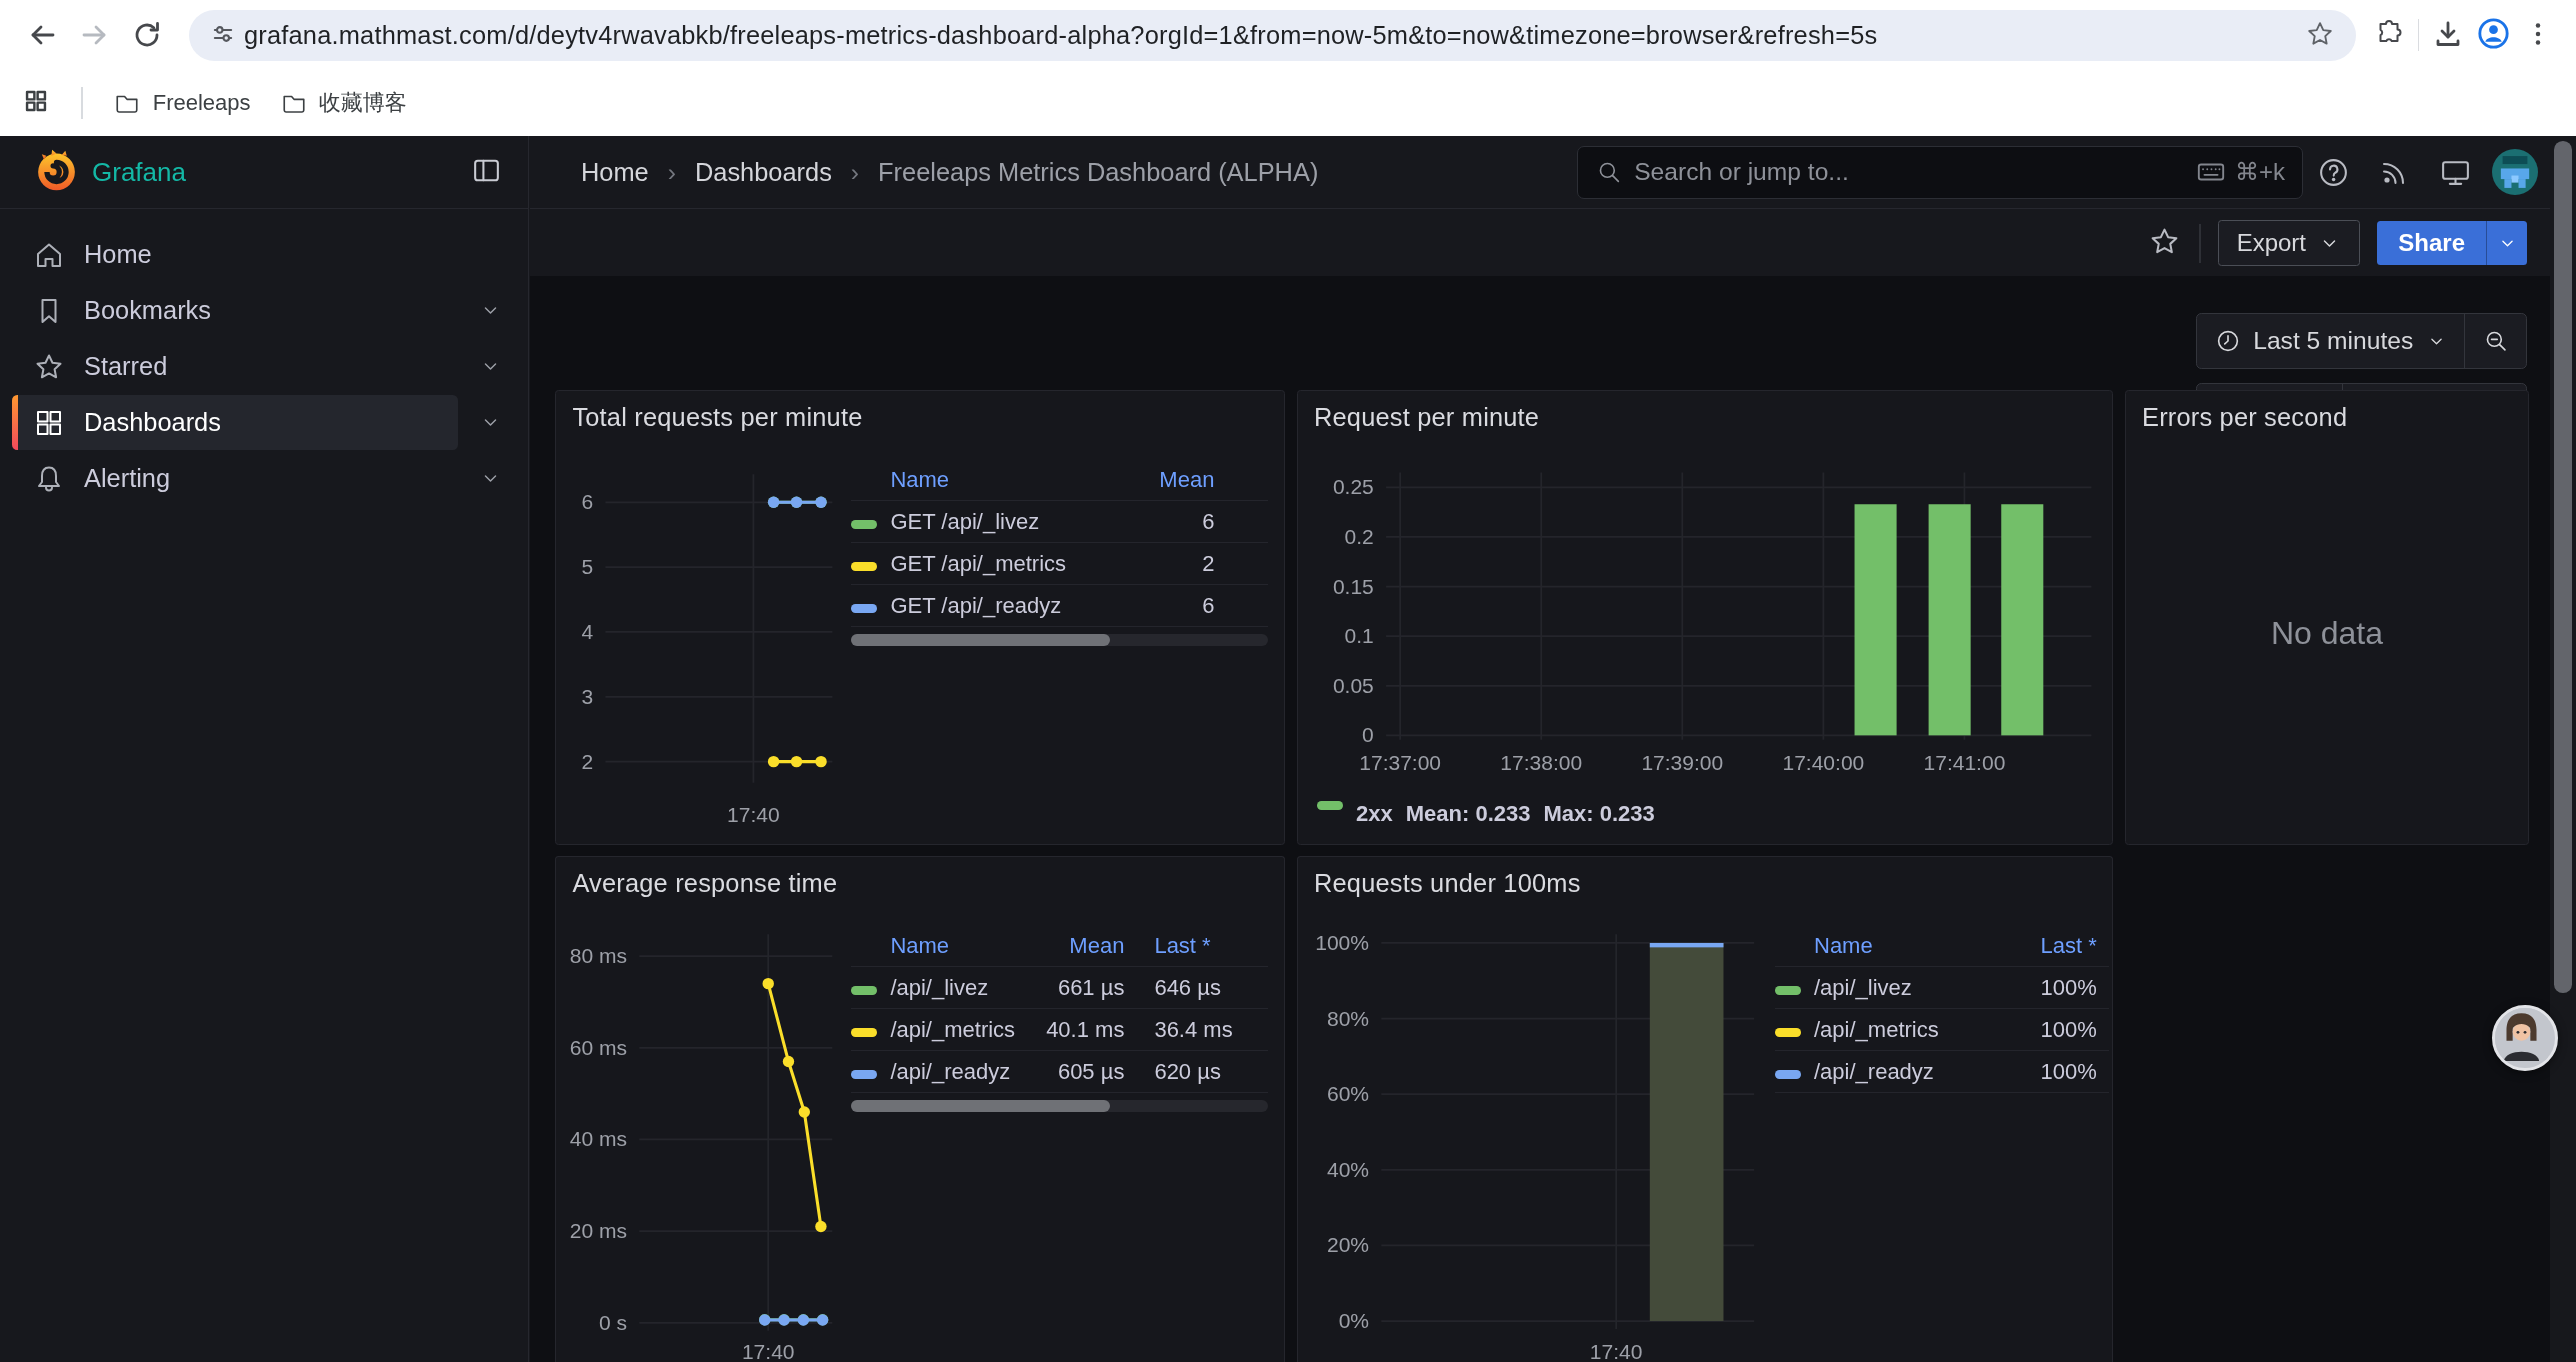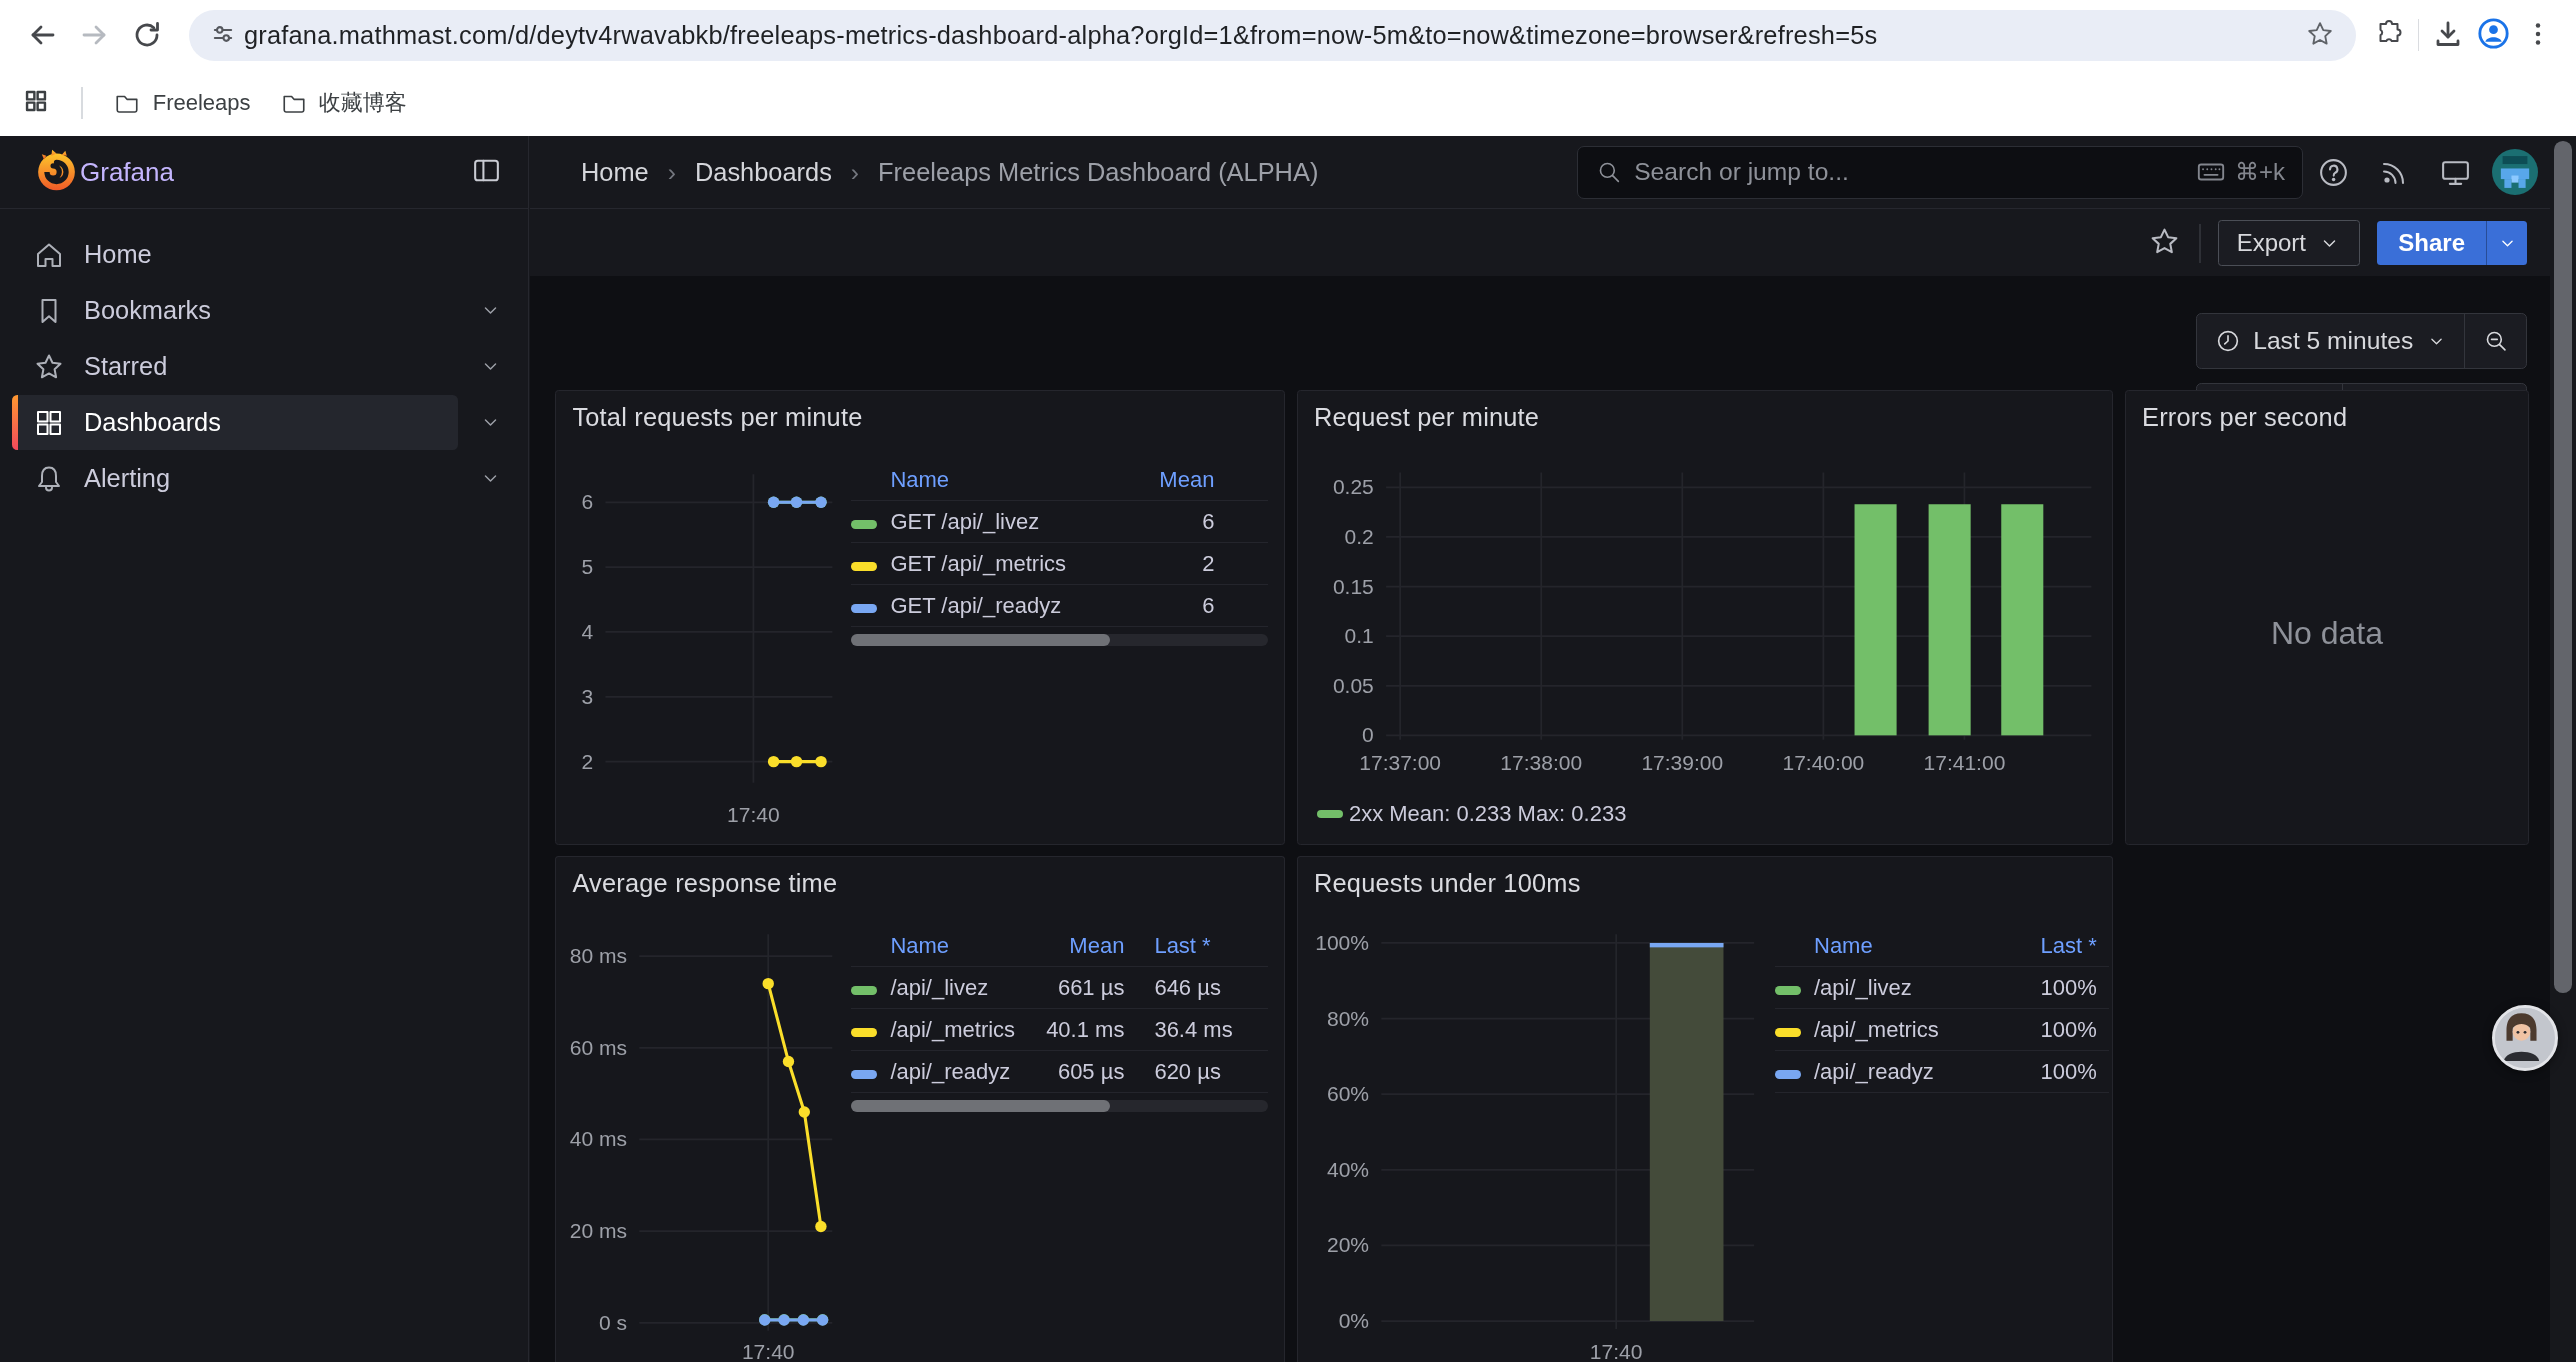--- a/index.html
+++ b/index.html
@@ -18,21 +18,21 @@
   .cr-right{display:flex;align-items:center;gap:12.3px;color:#46484c;padding-right:5.3px;}
   .cr-sep{width:1.8px;height:32px;background:#dadce0;}
   .bookmarks{display:flex;align-items:center;height:65px;padding:0 23px;gap:30px;color:#3c4043;}
   .bm-item{display:flex;align-items:center;gap:12.3px;font-size:22px;font-family:"Liberation Sans",sans-serif;}
   .bm-sep{width:1.8px;height:32px;background:#d8dbdf;margin:0 1.8px;}
 
   
   .app{position:absolute;top:136px;left:0;right:0;bottom:0;background:#17181d;}
   .sidebar{position:absolute;top:0;left:0;bottom:0;width:528px;border-right:1.8px solid #26272e;}
   .sb-head{height:72px;display:flex;align-items:center;padding:0 24.6px 0 33px;border-bottom:1.8px solid #26272e;}
-  .brand{margin-left:0;font-size:26px;color:#c4b5fd;}
+  .brand{margin-left:12px;font-size:26px;color:#14b8a6;}
   .sb-collapse{margin-left:auto;color:#c9cbd3;}
   .nav{padding-top:17.5px;}
   .nav-item{position:relative;height:56px;display:flex;align-items:center;padding:0 26px 0 33px;color:#ccccdc;font-size:25.4px;}
   .nav-item .pill{position:absolute;left:12.3px;right:70px;top:0.9px;bottom:0.9px;border-radius:5.3px;z-index:0;}
   .nav-item.active .pill{background:#24262d;}
   .nav-item.active .pill::before{content:"";position:absolute;left:0;top:0;bottom:0;width:6.1px;border-radius:5.3px 0 0 5.3px;
       background:linear-gradient(180deg,#ff9830,#f2495c);}
   .nav-item>*{z-index:1;}
   .nav-ic{width:32px;height:32px;color:#adb0b8;margin-right:19px;}
   .nav-item.active{color:#ffffff;}
@@ -74,21 +74,21 @@
   line.grid{stroke:#24252b;stroke-width:2px;}
   .no-data{position:absolute;left:0;right:0;top:224px;text-align:center;font-size:32px;color:#8e9199;}
 
   .legend{position:absolute;overflow:hidden;}
   .lg-row{display:flex;align-items:center;height:41px;border-bottom:1.8px solid #24252c;font-size:22px;color:#ccccdc;min-width:0;}
   .lg-head{color:#6e9fff;font-weight:500;border-bottom:1.8px solid #24252c;}
   .lg-cell{white-space:nowrap;overflow:hidden;flex:0 0 auto;}
   .lg-dash{width:26px;height:8.8px;border-radius:4.4px;display:inline-block;}
   .lg-scroll{height:12.3px;border-radius:6.1px;background:#26272d;margin-top:7px;position:relative;}
   .lg-thumb{position:absolute;left:0;top:0;bottom:0;width:62%;border-radius:6.1px;background:#6f7176;}
-  .p2-legend{position:absolute;left:19px;top:410px;display:flex;align-items:center;gap:6px;font-size:22px;color:#ccccdc;}
+  .p2-legend{position:absolute;left:19px;top:410px;display:flex;align-items:flex-start;gap:13px;font-size:22px;color:#ccccdc;font-weight:bold;}
 
   .pagebar{position:absolute;top:136px;right:0;bottom:0;width:26px;background:#17181c;}
   .pagebar .thumb{position:absolute;left:4.4px;right:4.4px;top:5.3px;height:852px;border-radius:8.8px;background:#63656b;}
   .float-avatar{position:absolute;left:2492px;top:1005px;width:60px;height:60px;border-radius:50%;border:3.5px solid #e3e4e8;
       overflow:hidden;background:#c3c6cd;box-shadow:0 1.8px 8.8px rgba(0,0,0,.5);}
 </style>
 </head>
 <body>
 
 <div id="page">

